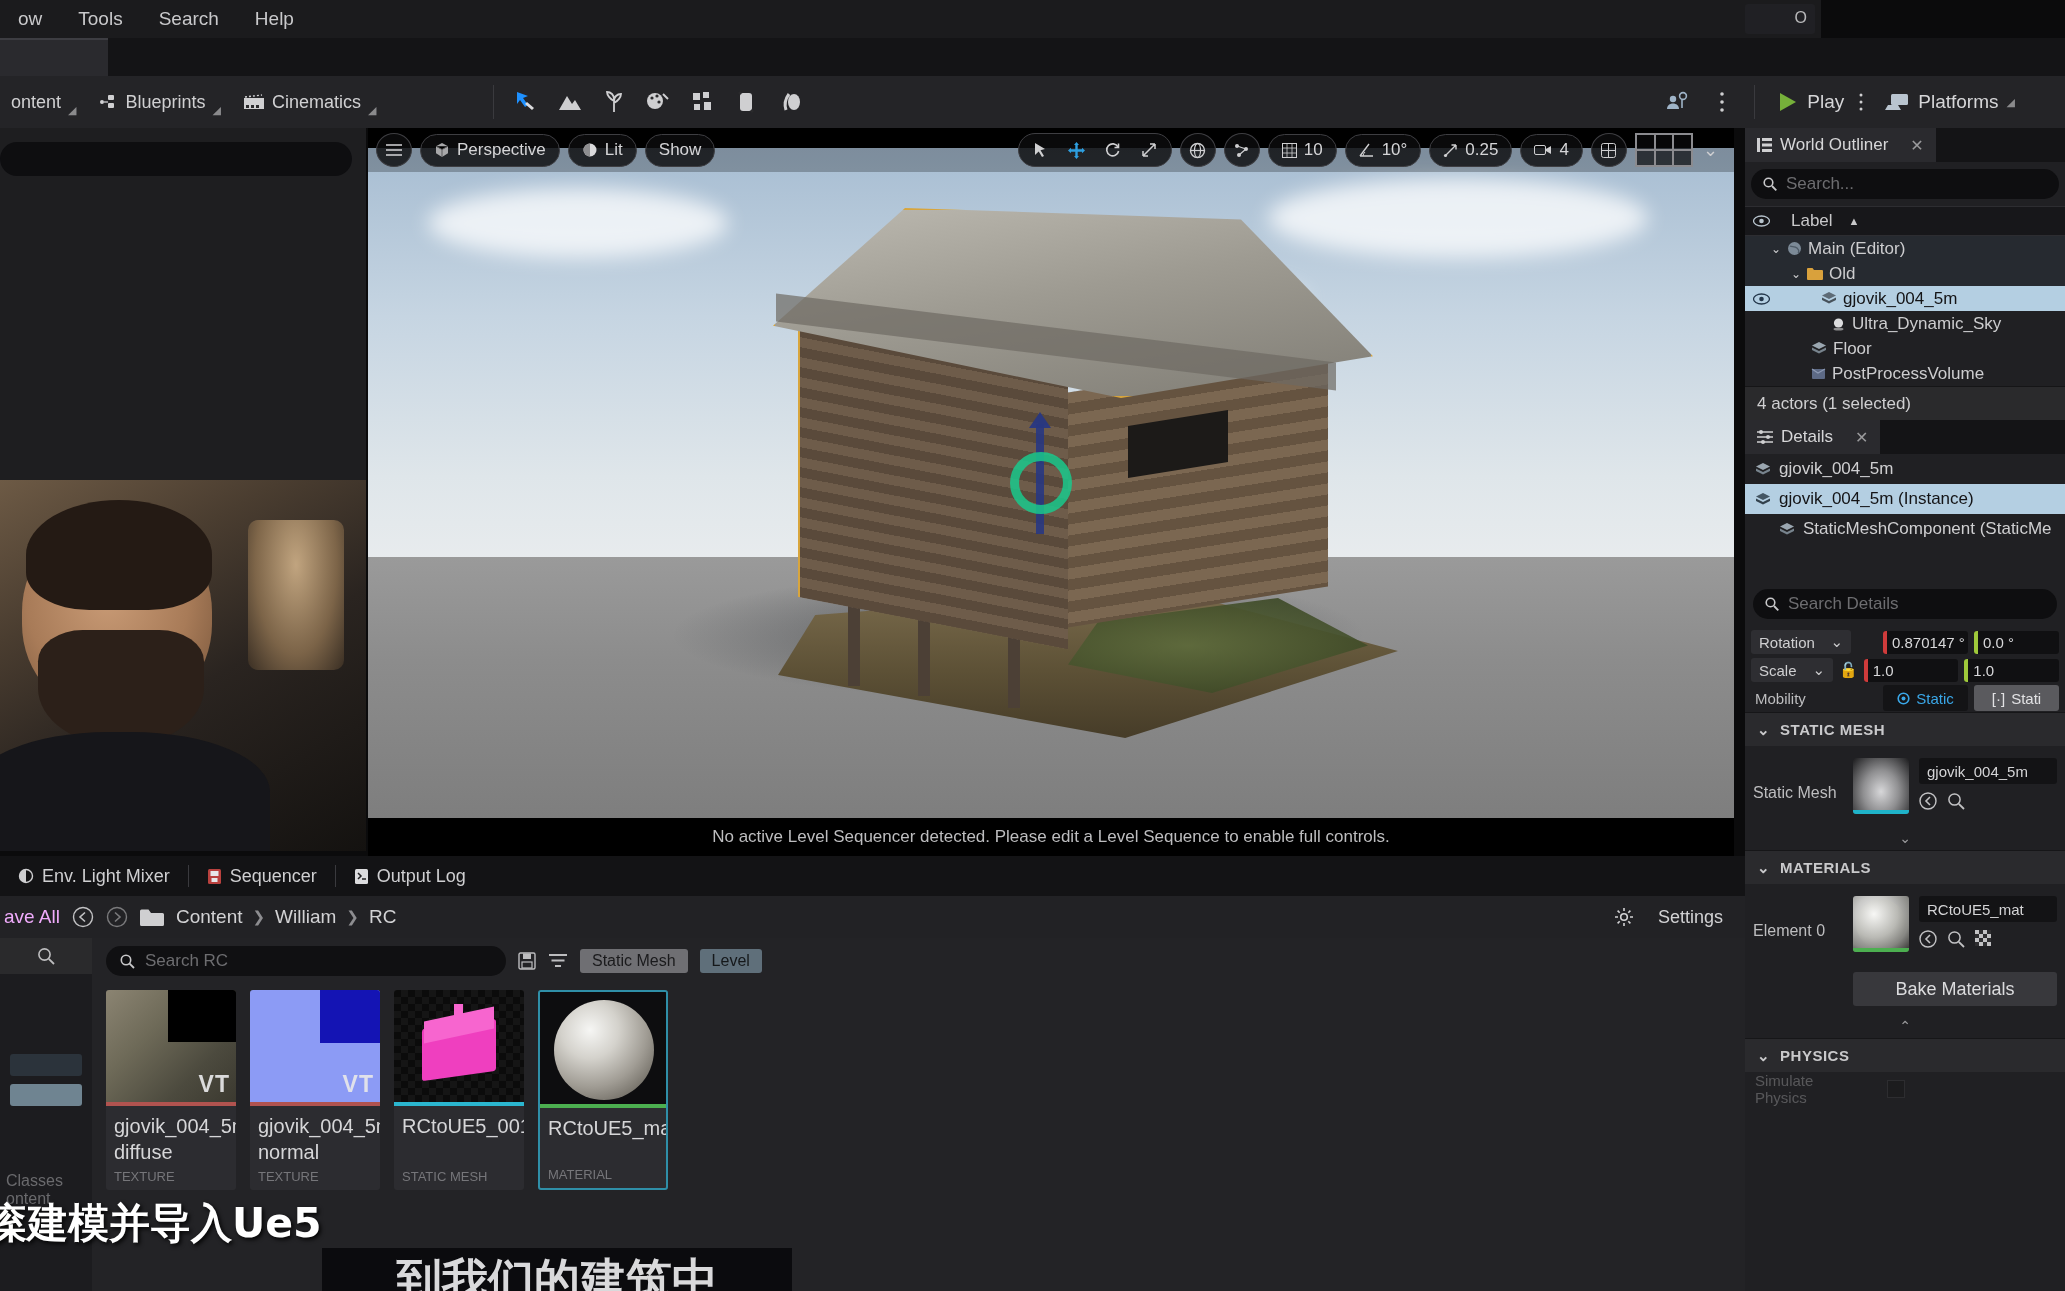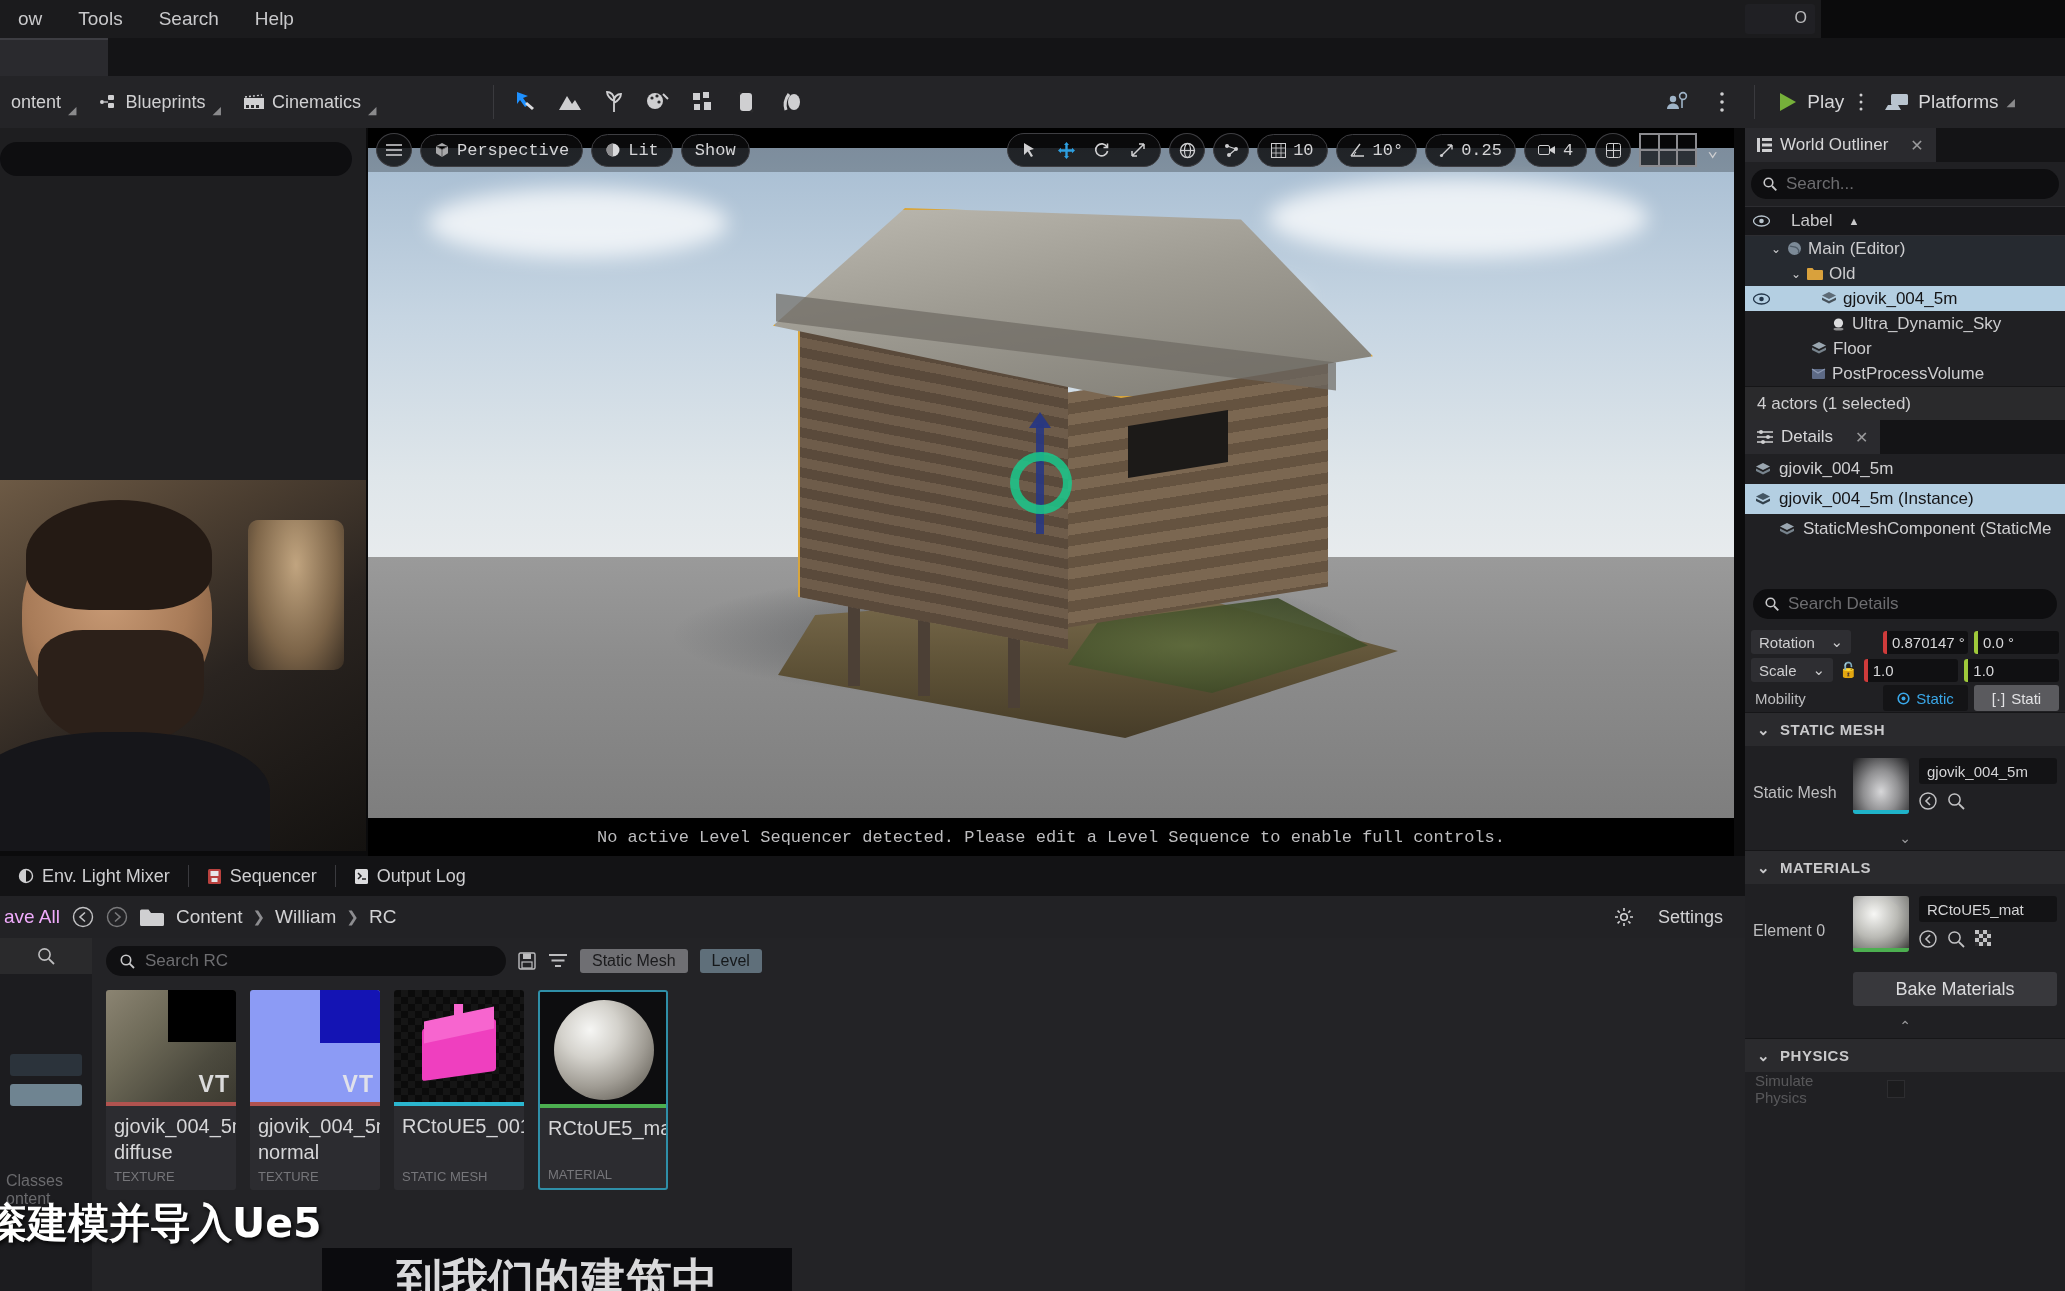--- a/index.html
+++ b/index.html
@@ -95,21 +95,20 @@
   .wc-lamp {
     position: absolute; left: 248px; top: 40px; width: 96px; height: 150px;
     background: radial-gradient(ellipse at 50% 30%, #d9b98f 0%, #8a6f4f 60%, #3c3024 100%);
     border-radius: 10px; opacity: .85;
   }
 
   
   .viewport {
     position: absolute; left: 368px; top: 128px; width: 1366px; height: 728px;
     background: #000;
-    font-family: Liberation Mono, monospace;
   }
   .vp-scene {
     position: absolute; left: 0; top: 20px; width: 1366px; height: 670px;
     overflow: hidden;
   }
   .vp-sky {
     position: absolute; left:0; top:0; width: 100%; height: 63%;
     background: linear-gradient(180deg, #a7bdd2 0%, #c6d5e2 40%, #dfe6ea 78%, #e9ecee 100%);
   }
   .vp-cloud {

